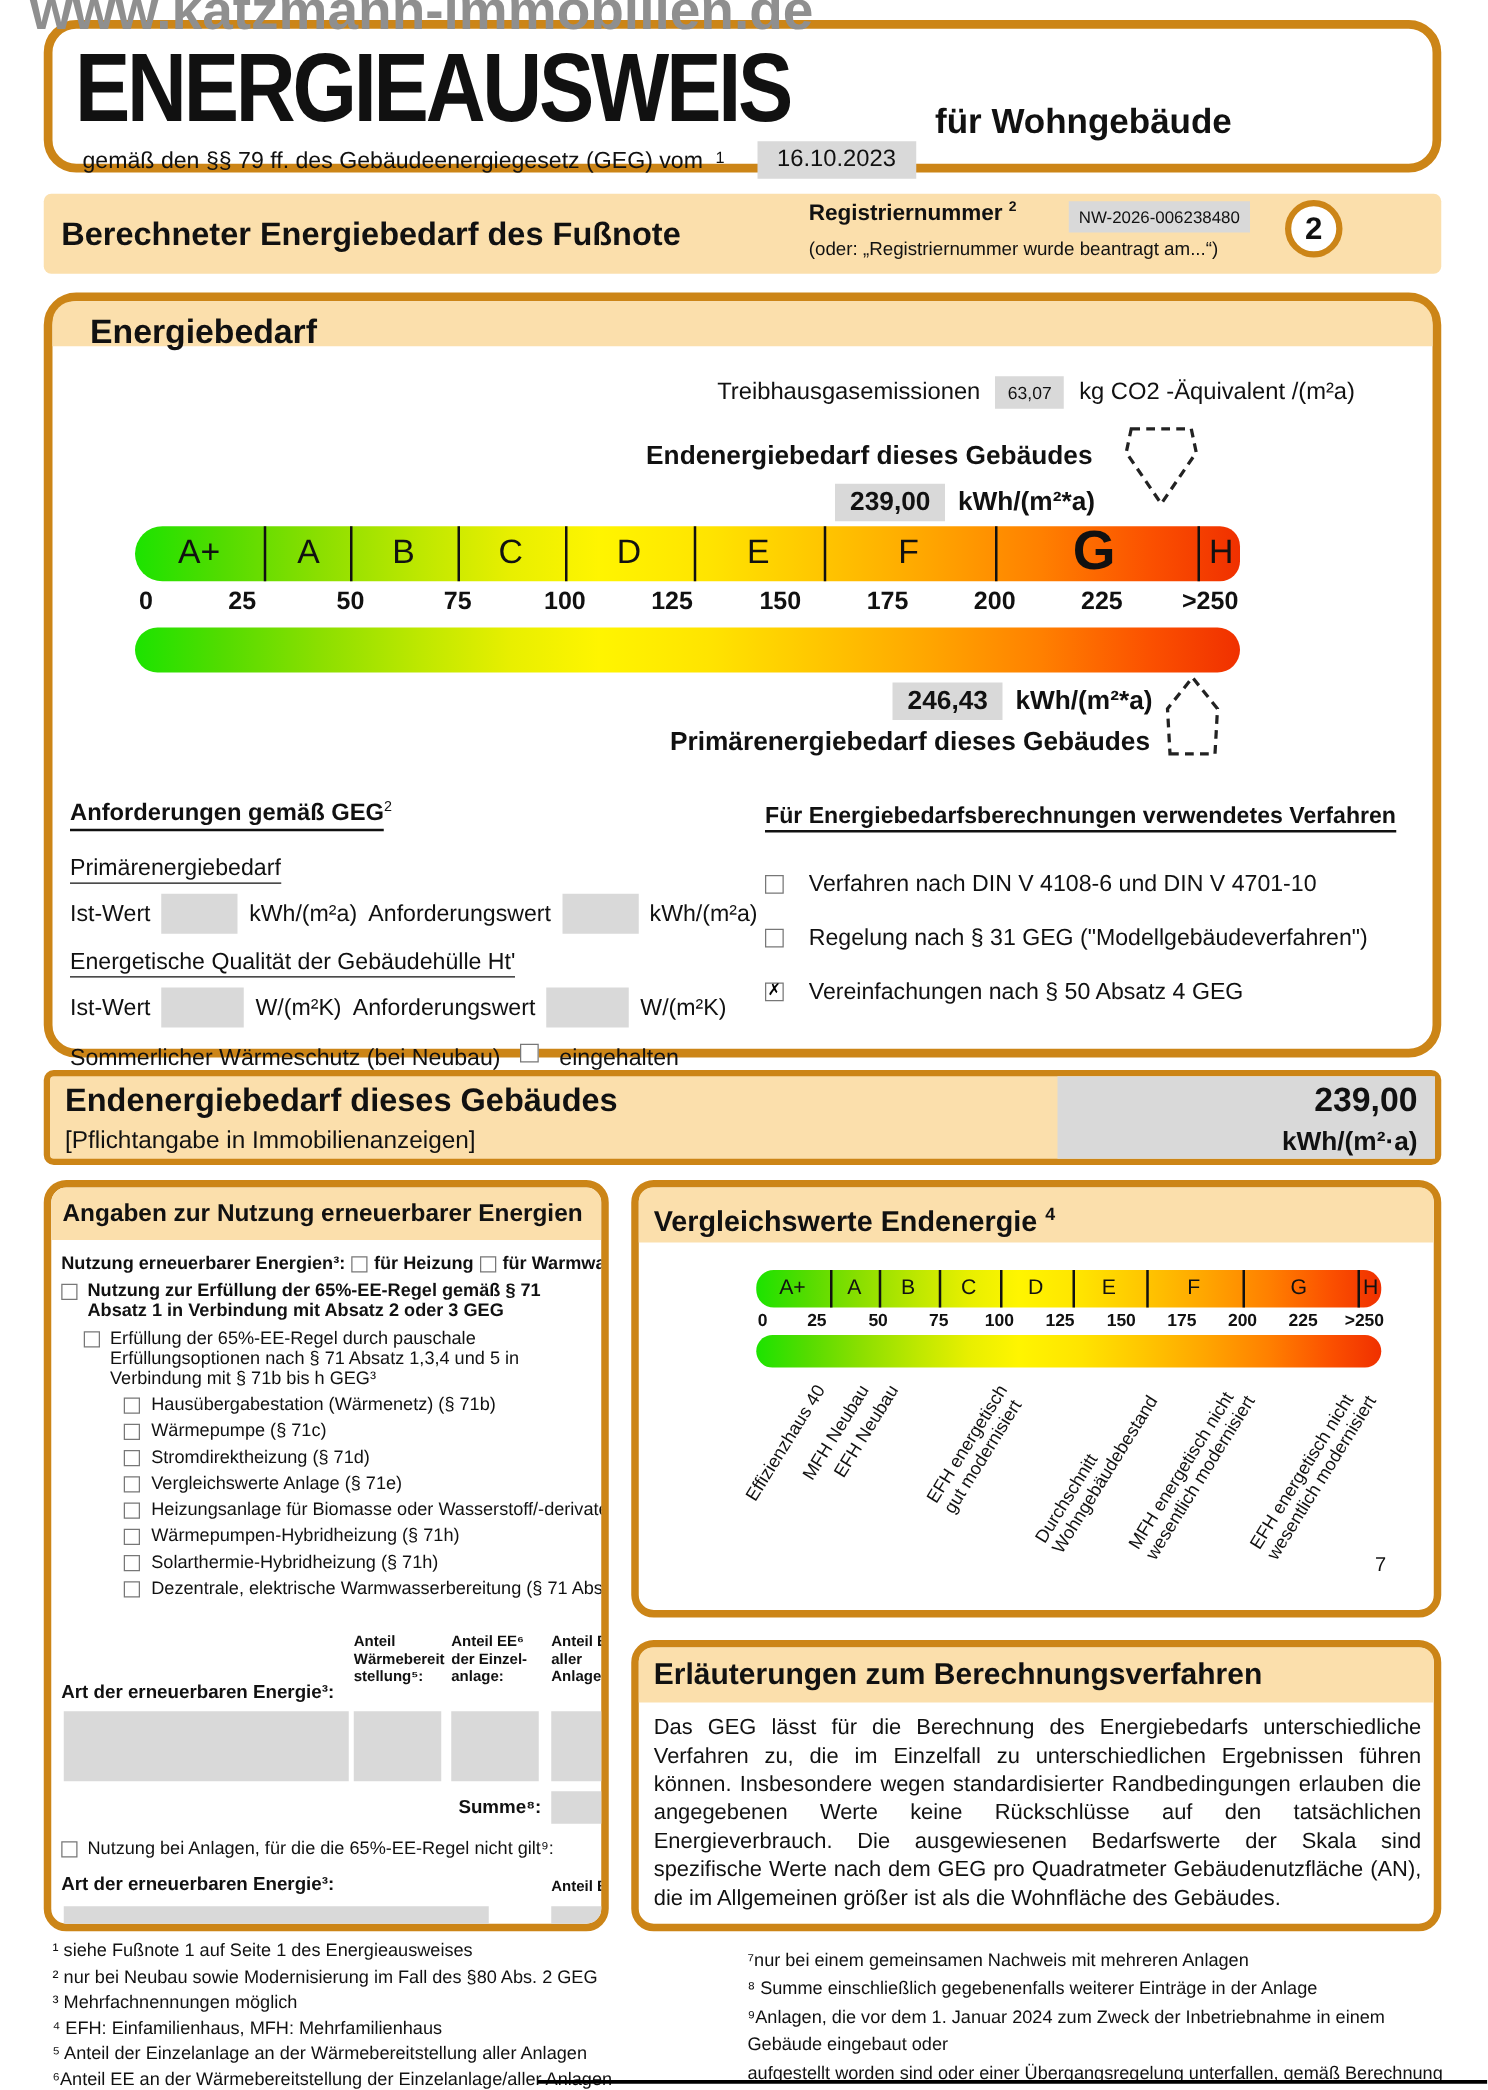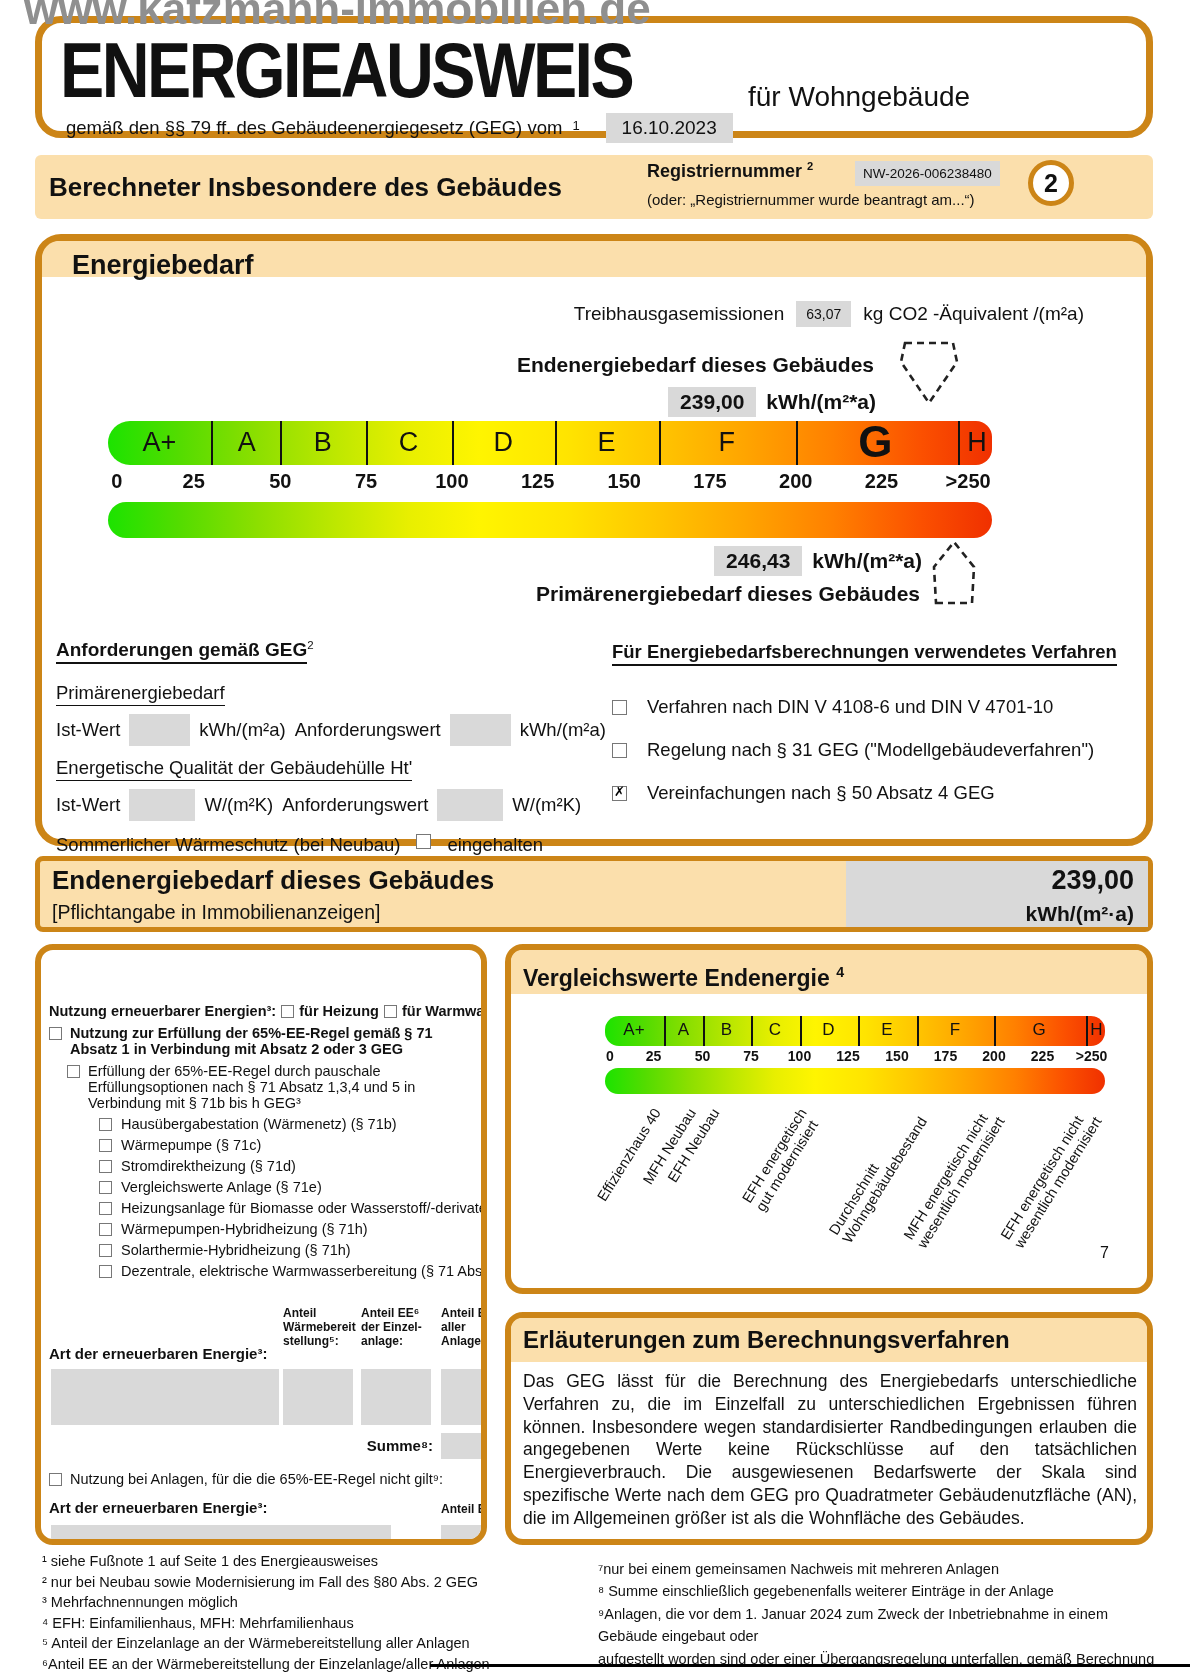--- a/index.html
+++ b/index.html
@@ -8,21 +8,21 @@
   .page{position:relative;width:1190px;height:1672px;background:#fff;overflow:hidden;
         font-family:"Liberation Sans","DejaVu Sans",sans-serif;color:#111}
   .wm{position:absolute;top:-16px;left:24px;font-size:44px;font-weight:bold;color:#8f8f8f;z-index:30;white-space:nowrap}
   .field{background:var(--field);display:inline-block}
   .pre{white-space:pre-line}
   sup{font-size:.62em}
 
   
   .hbox{position:absolute;left:35px;top:16px;width:1118px;height:122px;background:#fff;border:7px solid var(--or);border-radius:26px;z-index:5}
   .hb-title{position:absolute;left:18px;top:2px;font-size:78px;font-weight:bold;letter-spacing:-3px;transform:scaleX(.85);transform-origin:0 0;white-space:nowrap}
-  .hb-sub{position:absolute;left:706px;top:58px;font-size:28px;font-weight:normal;white-space:nowrap}
+  .hb-sub{position:absolute;left:706px;top:58px;font-size:28px;font-weight:bold;white-space:nowrap}
   .hb-law{position:absolute;left:24px;top:90px;font-size:18.5px;display:flex;align-items:center}
   .hb-law sup{margin:0 26px 6px 10px;font-size:13px}
   .hb-date{padding:4px 16px;font-size:19px}
 
   
   .sbar{position:absolute;left:35px;top:155px;width:1118px;height:64px;background:var(--band);border-radius:6px;z-index:4}
   .sbar-title{position:absolute;left:14px;top:17px;font-size:26px;font-weight:bold;white-space:nowrap}
   .sreg{position:absolute;left:612px;top:5px;font-size:18px;font-weight:bold}
   .sregv{position:absolute;left:820px;top:6px;font-size:13.5px;padding:5px 8px}
   .salt{position:absolute;left:612px;top:36px;font-size:15px;white-space:nowrap}
@@ -127,21 +127,21 @@
     <div class="hb-title">ENERGIEAUSWEIS</div>
     <div class="hb-sub">für Wohngebäude</div>
     <div class="hb-law">
       <span>gemäß den §§ 79 ff. des Gebäudeenergiegesetz (GEG) vom</span>
       <sup>1</sup>
       <span class="field hb-date">16.10.2023</span>
     </div>
   </div>
 
   <div class="sbar">
-    <div class="sbar-title">Berechneter Insbesondere des Gebäudes</div>
+    <div class="sbar-title">Berechneter Energiebedarf des Fußnote</div>
     <div class="sreg">
       <span>Registriernummer</span>
       <sup>2</sup>
     </div>
     <div class="sregv field">NW-2026-006238480</div>
     <div class="salt">(oder: „Registriernummer wurde beantragt am...“)</div>
   </div>
   <div class="pnum">2</div>
 
   <div class="main">
@@ -254,20 +254,21 @@
   <div class="endband">
     <div class="eb-title">Endenergiebedarf dieses Gebäudes</div>
     <div class="eb-sub">[Pflichtangabe in Immobilienanzeigen]</div>
     <div class="eb-val">
       <div class="eb-num">239,00</div>
       <div class="eb-unit">kWh/(m²·a)</div>
     </div>
   </div>
 
   <div class="ebox">
+    <div class="band-title">Angaben zur Nutzung erneuerbarer Energien</div>
     <div class="ebody">
       <div class="erow">
         <span>Nutzung erneuerbarer Energien³:</span>
         <span class="cb sm"></span>
         <span>für Heizung</span>
         <span class="cb sm"></span>
         <span>für Warmwasser</span>
       </div>
       <div class="cbrow" style="font-weight:bold">
         <span class="cb sm"></span>

